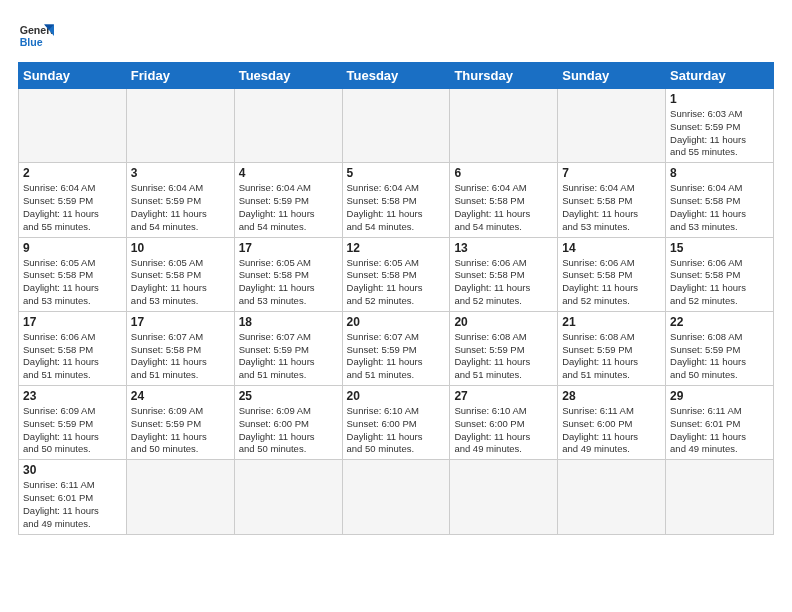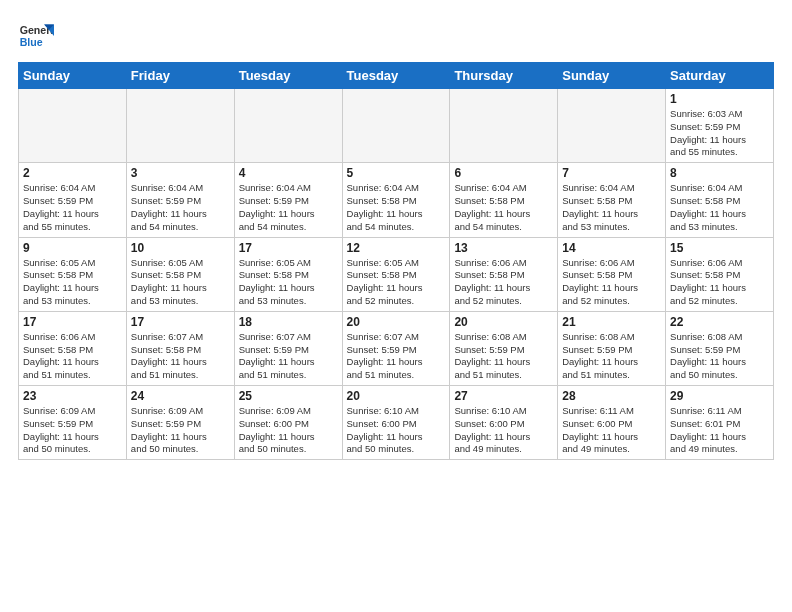--- a/index.html
+++ b/index.html
@@ -331,15 +331,30 @@
 and 49 minutes.</div>
           </td>
           <td>
             <span class="day-num">29</span>
             <div class="day-info" style="white-space: pre-line;">Sunrise: 6:11 AM
 Sunset: 6:01 PM
 Daylight: 11 hours
 and 49 minutes.</div>
           </td>
         </tr>
+        <tr class="last-row">
+          <td>
+            <span class="day-num">30</span>
+            <div class="day-info" style="white-space: pre-line;">Sunrise: 6:11 AM
+Sunset: 6:01 PM
+Daylight: 11 hours
+and 49 minutes.</div>
+          </td>
+          <td class="empty"></td>
+          <td class="empty"></td>
+          <td class="empty"></td>
+          <td class="empty"></td>
+          <td class="empty"></td>
+          <td class="empty"></td>
+        </tr>
       </tbody>
   </table>
 </div>
 
 </body></html>

